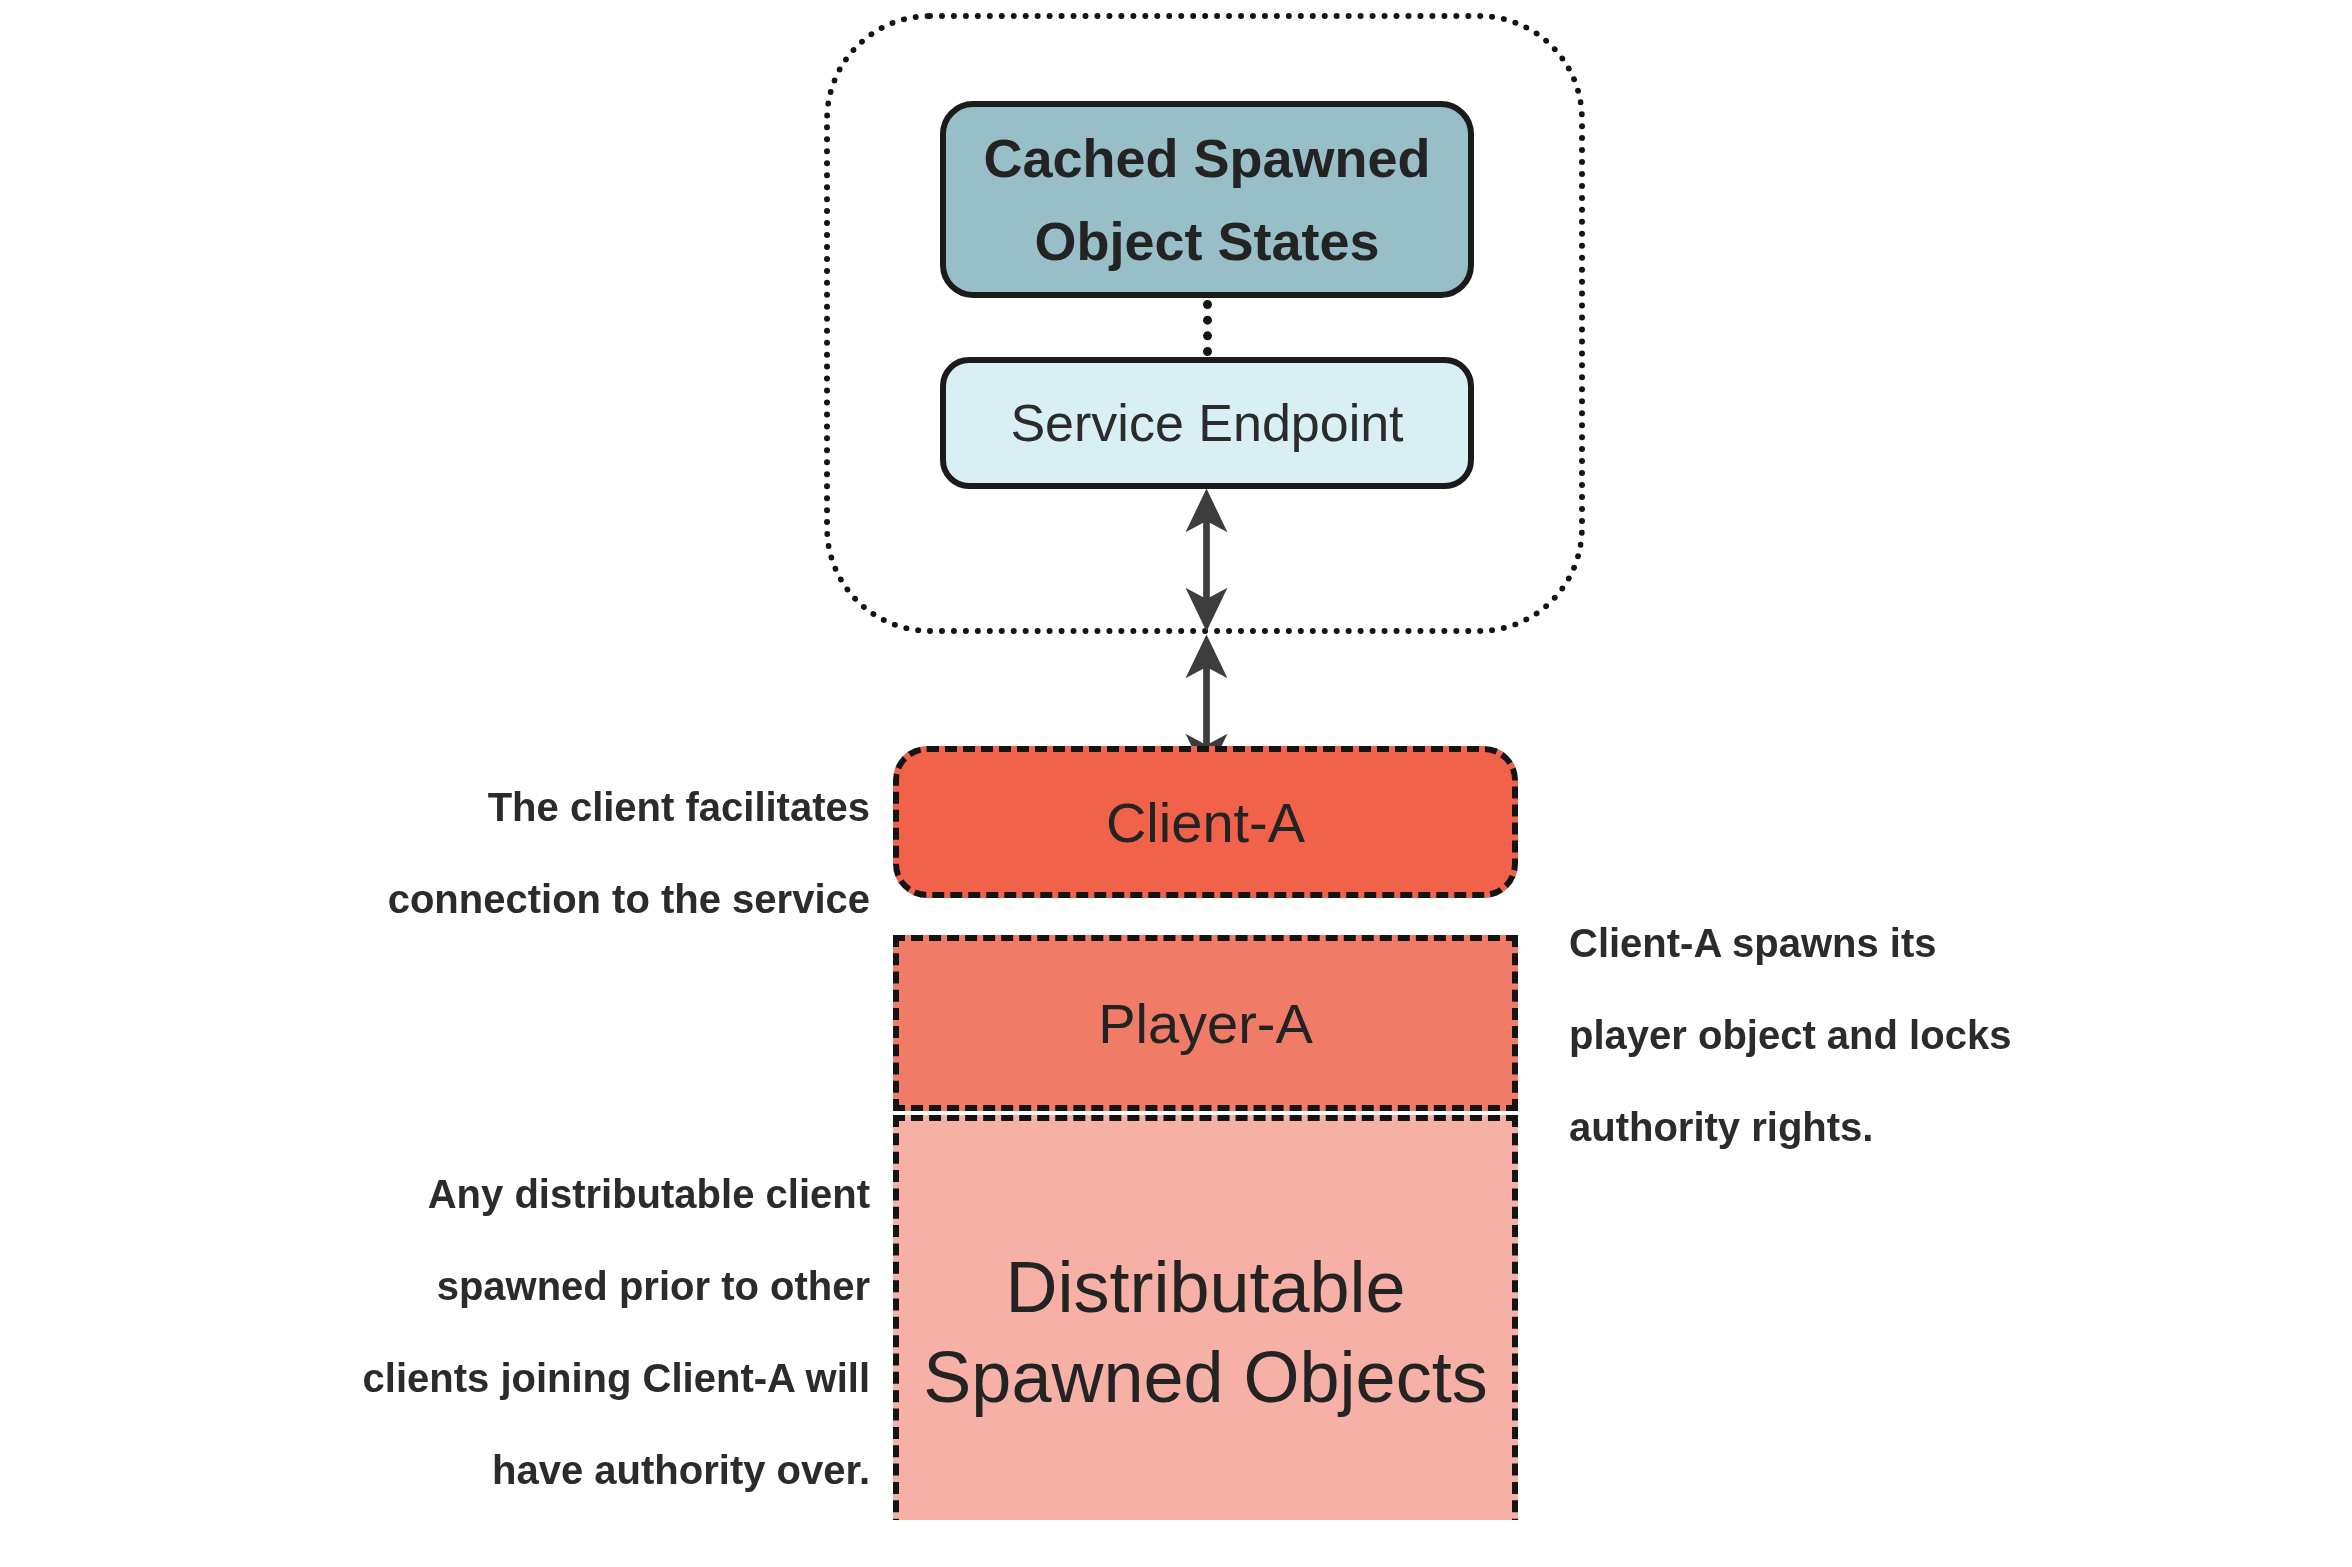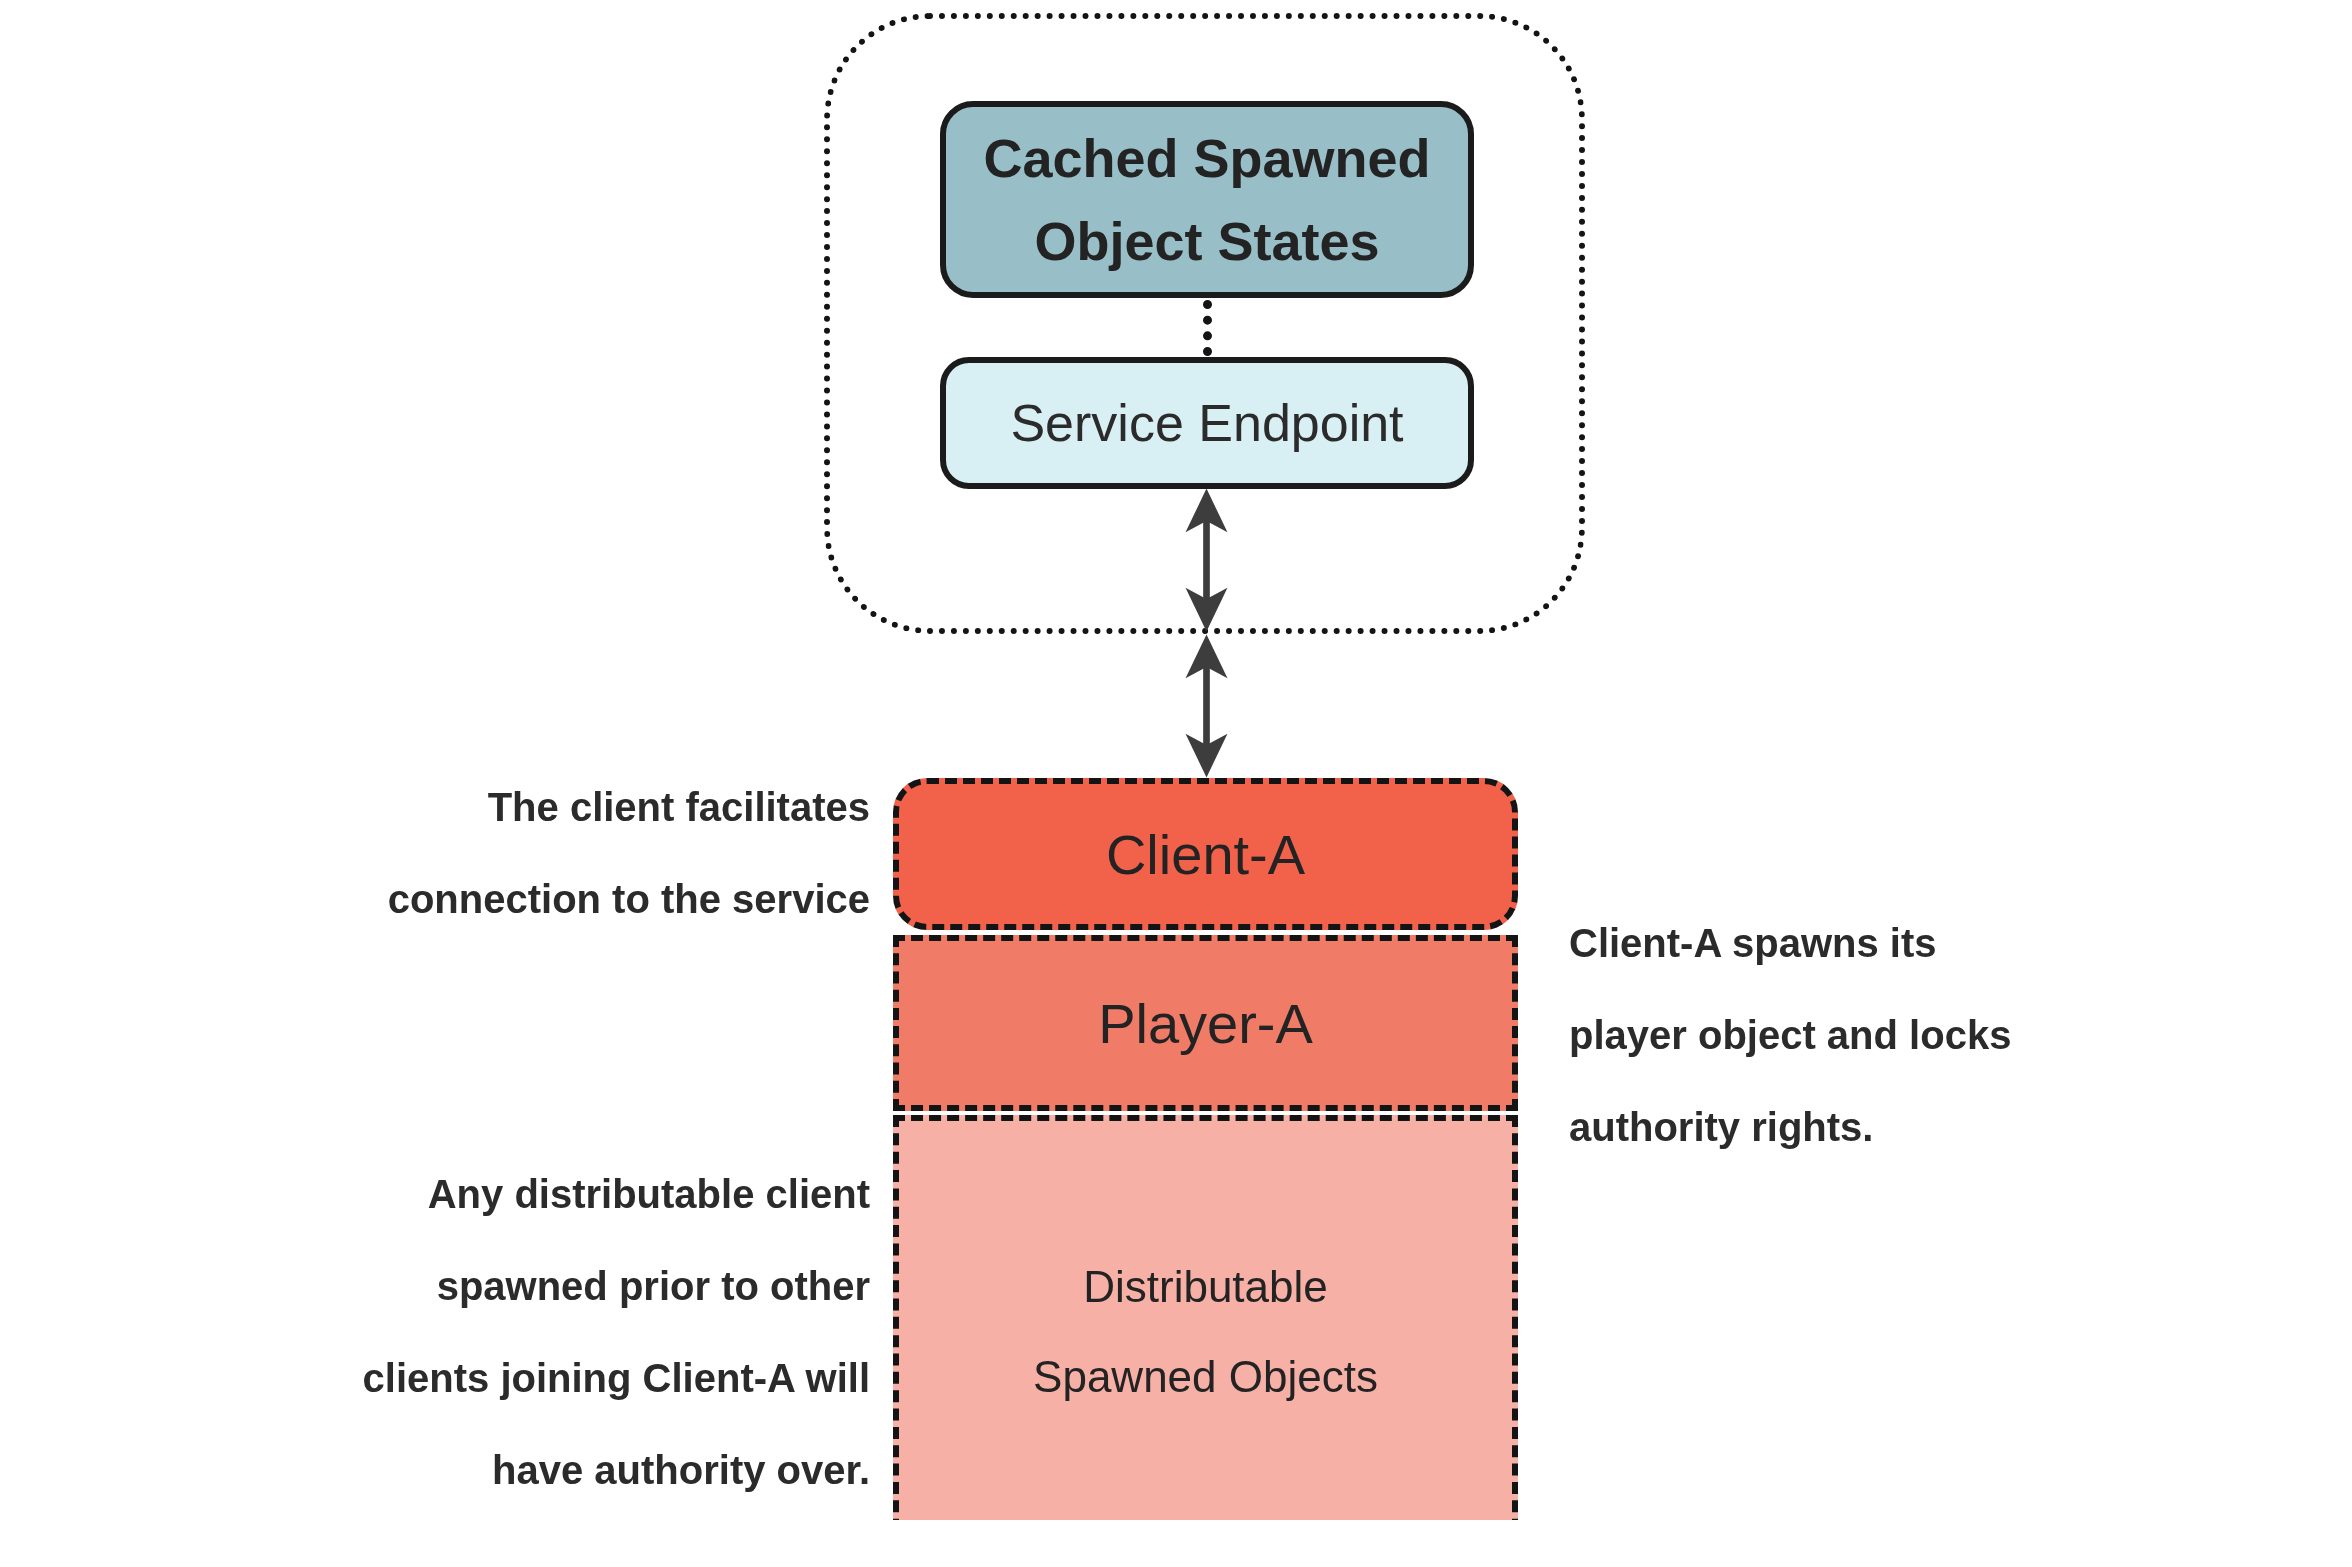--- a/index.html
+++ b/index.html
@@ -73,21 +73,21 @@
     border-radius: 29px;
     font-size: 52px;
     color: var(--text);
   }
 
   .arrow { position: absolute; }
   .arrow-shaft { stroke: var(--arrow); stroke-width: 7; }
   .arrow-head { fill: var(--arrow); }
 
   .box.client {
-    left: 893px; top: 778px;
+    left: 893px; top: 746px;
     width: 625px; height: 152px;
     background: var(--client-fill);
     border: 6.7px dashed var(--dash-border);
     border-radius: 34px;
     font-size: 56px;
     color: #232323;
   }
 
   .box.player {
     left: 893px; top: 935px;
@@ -98,21 +98,21 @@
     font-size: 56px;
     color: #232323;
   }
 
   .box.dist {
     left: 893px; top: 1115px;
     width: 625px; height: 434px;
     background: var(--dist-fill);
     border: 6.7px dashed var(--dash-border);
     border-radius: 0;
-    font-size: 44px;
+    font-size: 72px;
     line-height: 90px;
     color: #232323;
   }
 
   .note {
     position: absolute;
     font-size: 40px;
     line-height: 92px;
     color: var(--text);
     white-space: nowrap;

